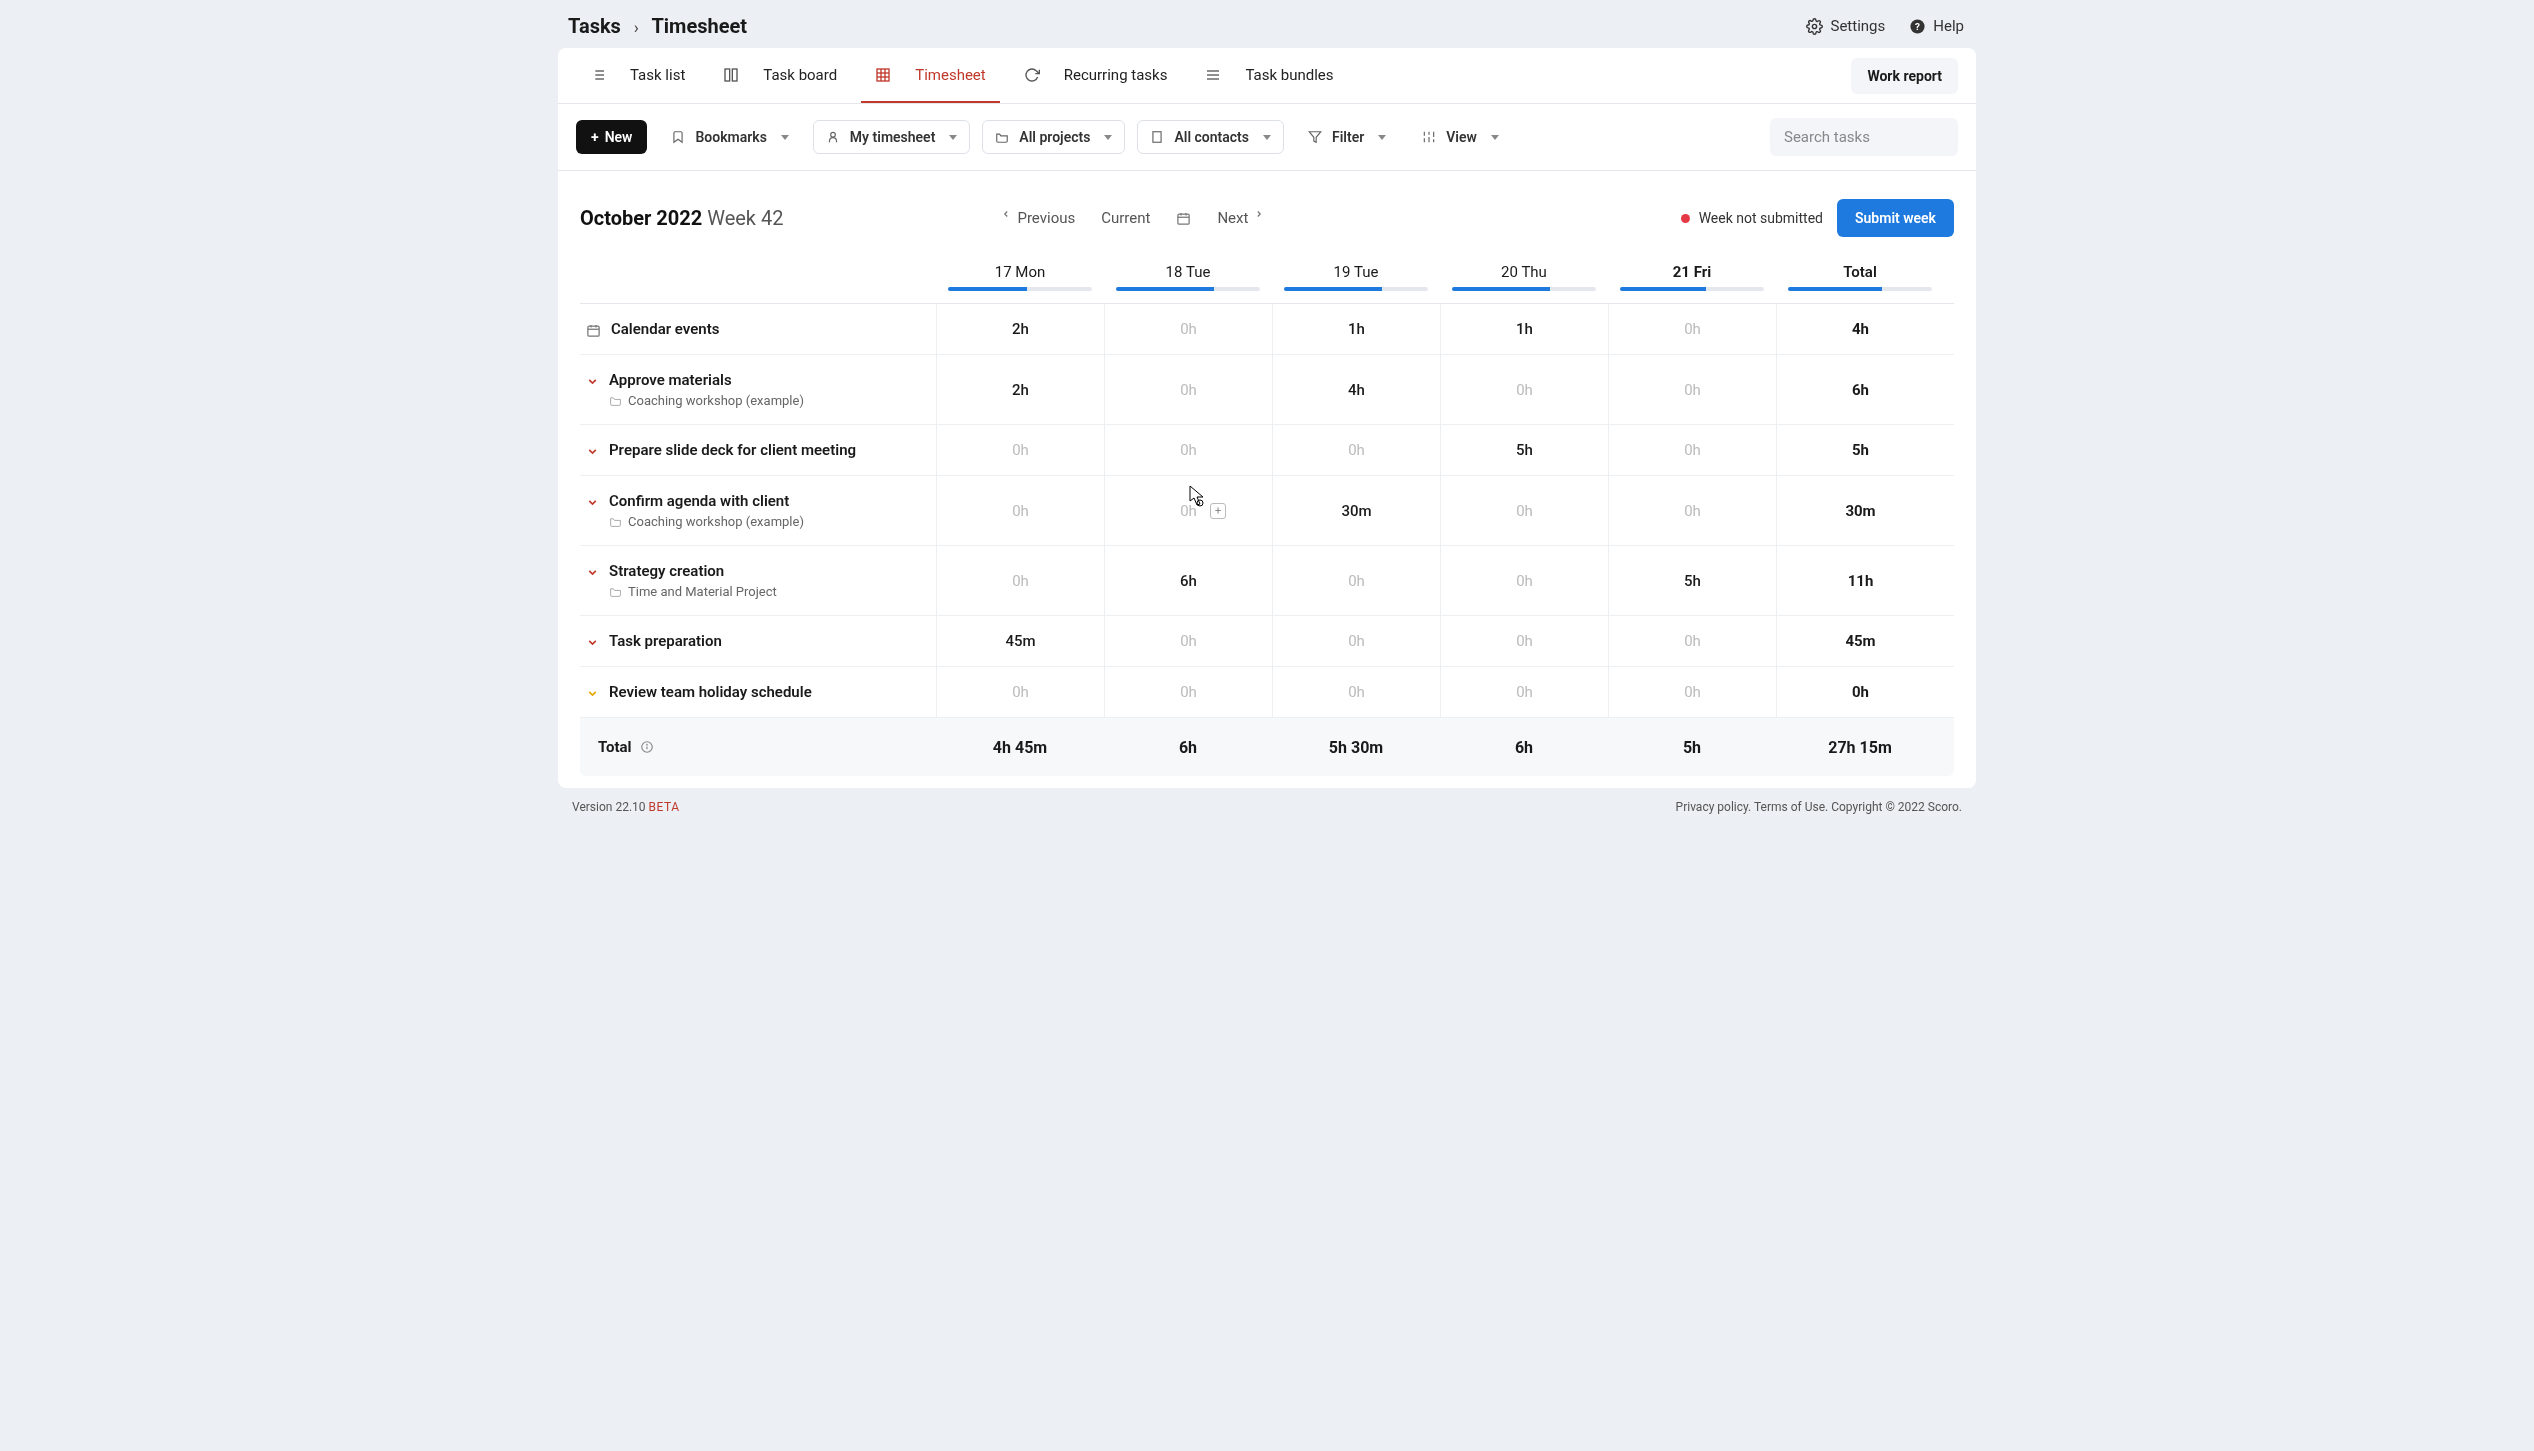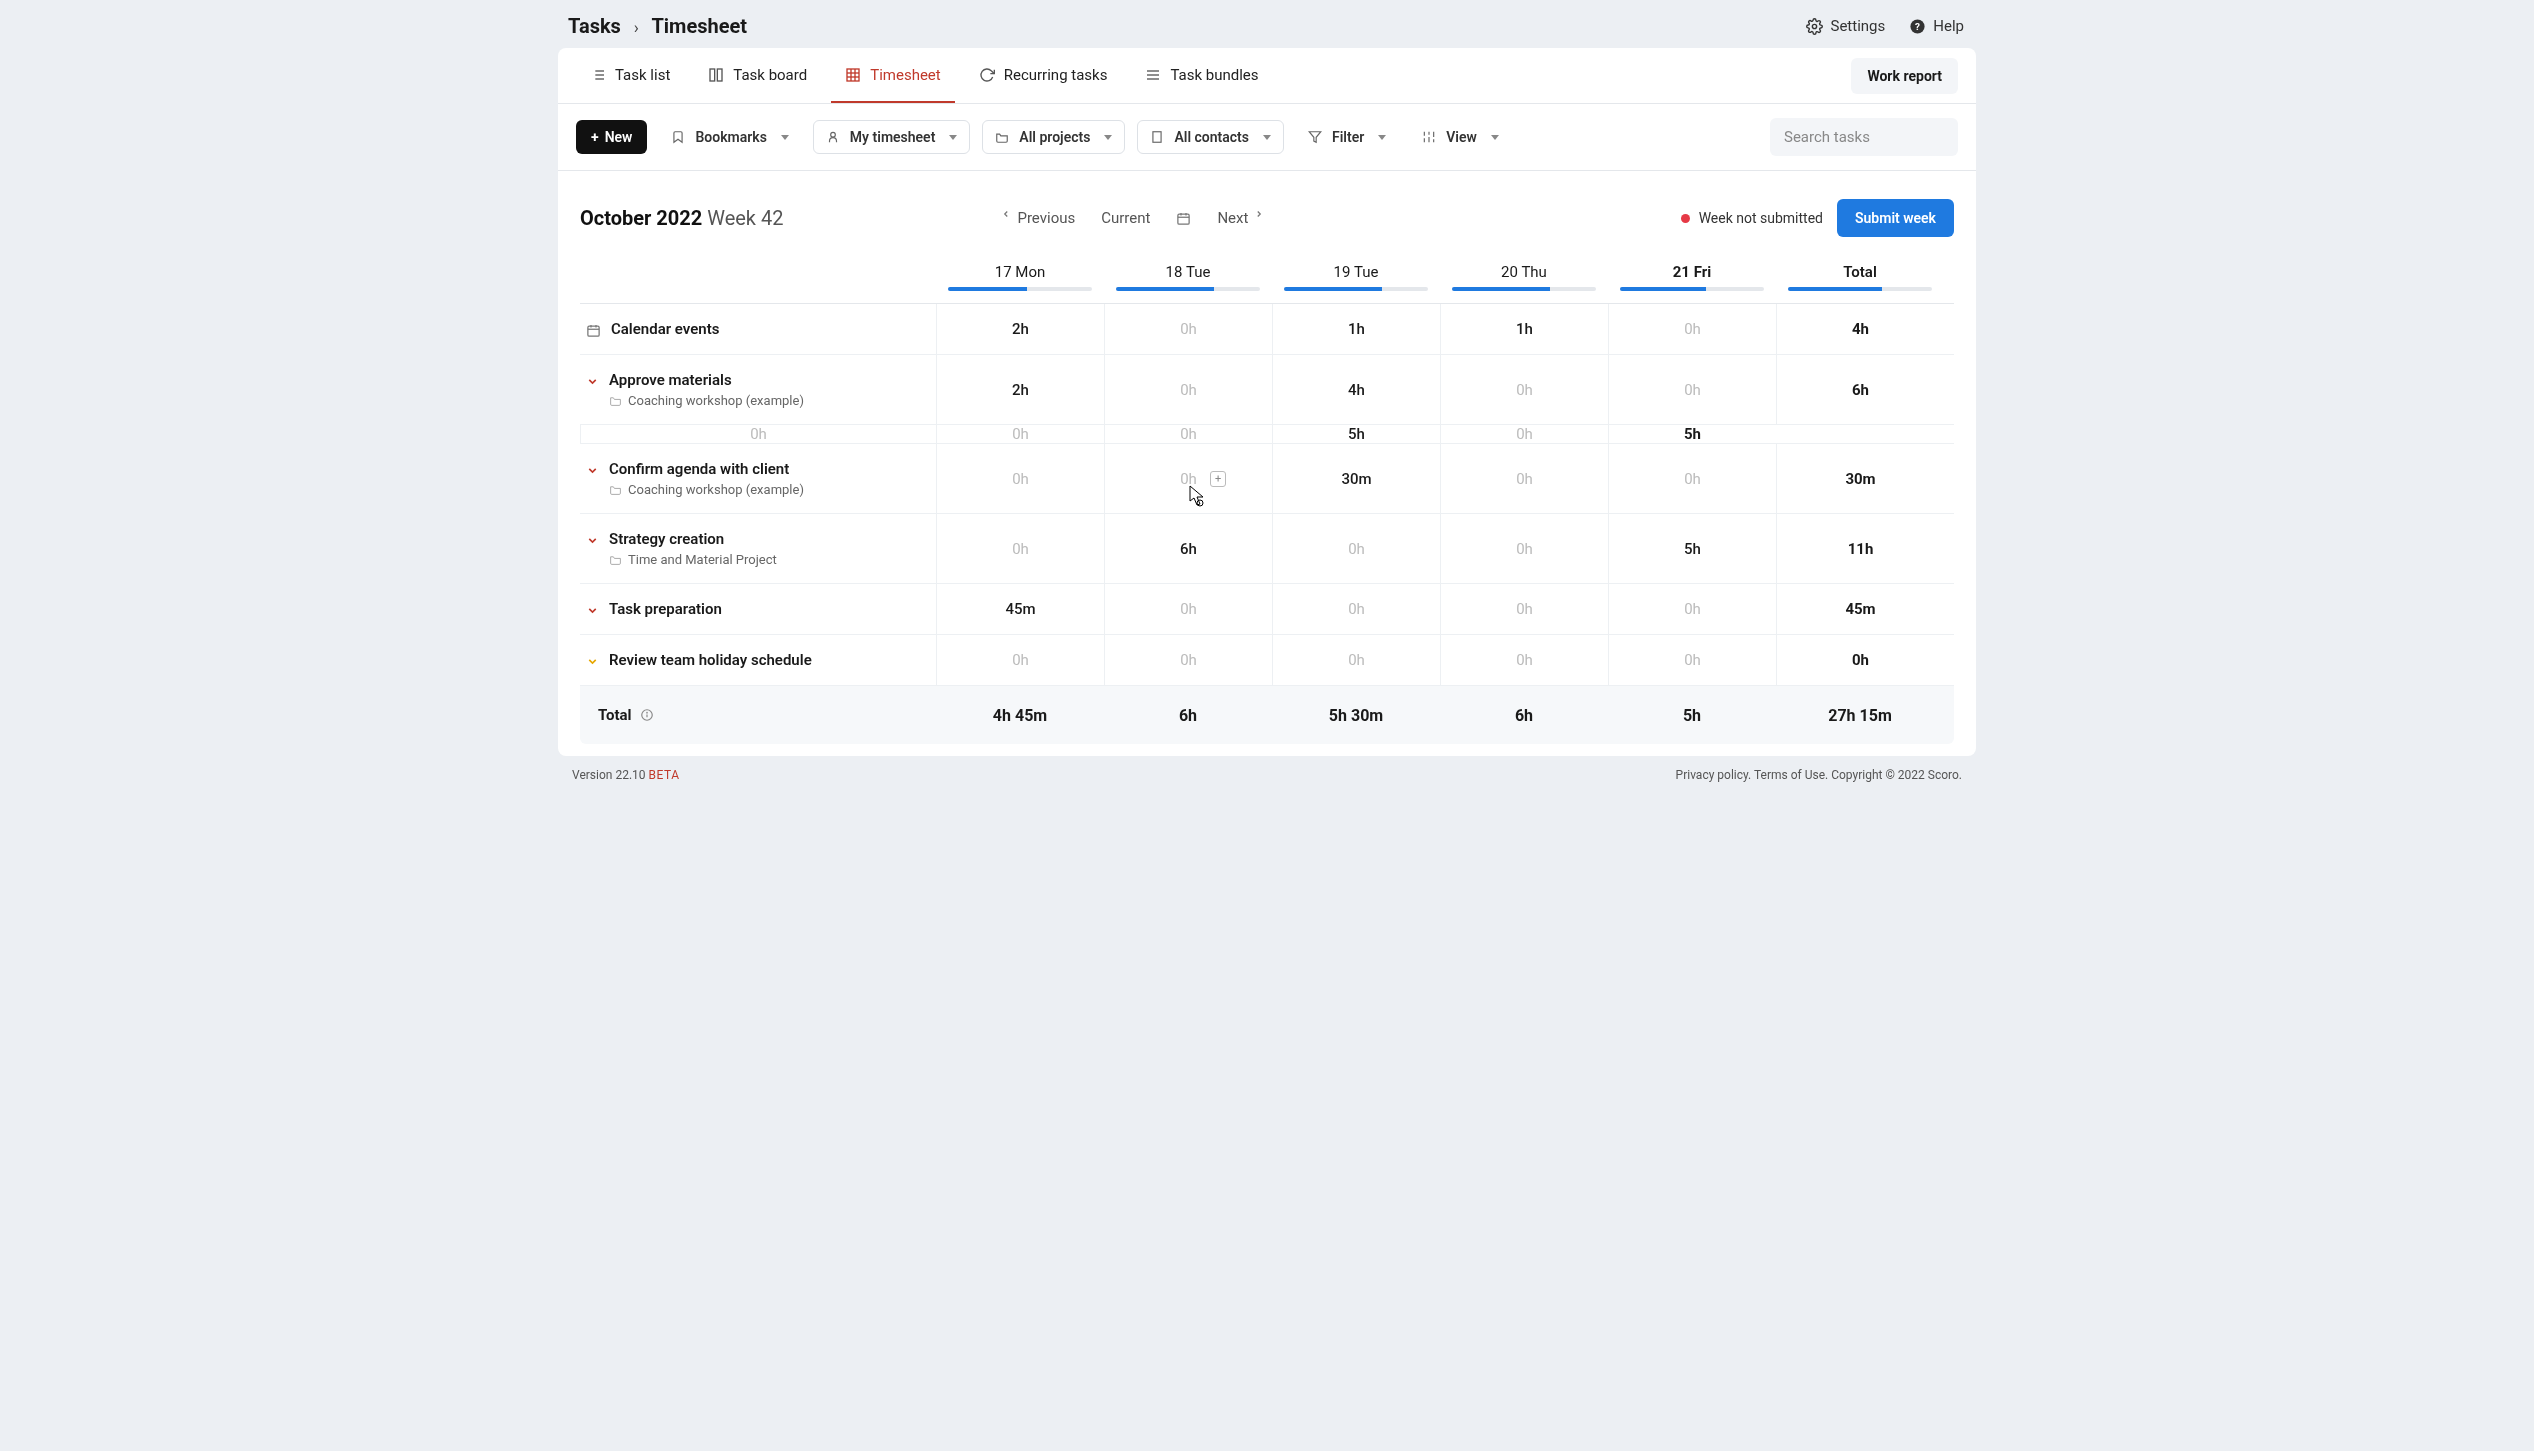--- a/index.html
+++ b/index.html
@@ -9,21 +9,21 @@
   
   .topbar { display: flex; align-items: center; padding: 14px 20px 10px 18px; }
   .breadcrumb { font-size: 20px; font-weight: 700; }
   .breadcrumb .sep { font-weight: 400; color: #444; padding: 0 8px; font-size: 17px; }
   .topbar .spacer { flex: 1; }
   .top-link { display: inline-flex; align-items: center; gap: 7px; color: #333; font-size: 15px; margin-left: 24px; cursor: pointer; }
   .top-link svg { width: 17px; height: 17px; }
 
   
   .tabs-card { background: #fff; border-radius: 8px 8px 0 0; margin: 0 8px; border-bottom: 1px solid #e4e7eb; display: flex; align-items: center; padding: 0 18px; }
-  .tab { display: inline-flex; align-items: center; gap: 9px; padding: 18px 14px 17px; color: #222; font-size: 15px; cursor: pointer; border-bottom: 2px solid transparent; margin-right: 10px; }
+  .tab { display: inline-flex; align-items: center; gap: 24px; padding: 18px 14px 17px; color: #222; font-size: 15px; cursor: pointer; border-bottom: 2px solid transparent; margin-right: 10px; }
   .tab.active { color: #c0392b; border-bottom-color: #c0392b; }
   .tab svg, .tab .glyph { width: 16px; height: 16px; }
   .tabs-card .spacer { flex: 1; }
   .work-report { background: #f3f5f8; border-radius: 6px; padding: 10px 16px; font-weight: 700; font-size: 14px; cursor: pointer; }
 
   
   .filters-card { background: #fff; margin: 0 8px; border-bottom: 1px solid #e4e7eb; display: flex; align-items: center; padding: 14px 18px; gap: 12px; }
   .new-btn { background: #111; color: #fff; border-radius: 6px; padding: 9px 15px; font-weight: 600; font-size: 14px; display: inline-flex; align-items: center; gap: 6px; cursor: pointer; }
   .chip { display: inline-flex; align-items: center; gap: 10px; padding: 8px 12px; border-radius: 6px; font-size: 14px; font-weight: 600; cursor: pointer; color: #333; }
   .chip.outlined { border: 1px solid #dde1e6; }
@@ -317,20 +317,28 @@
               </div>
             </div>
             <div class="cell">2h</div>
             <div class="cell zero">0h</div>
             <div class="cell">4h</div>
             <div class="cell zero">0h</div>
             <div class="cell zero">0h</div>
             <div class="cell total">6h</div>
           </div>
           <div class="row">
+            <div class="namecell">
+              <svg class="chev red" viewBox="0 0 24 24" fill="none" stroke-width="3">
+                <path d="M6 9l6 6 6-6"></path>
+              </svg>
+    <div class="labels">
+                <span class="tname">Prepare slide deck for client meeting</span>
+              </div>
+            </div>
             <div class="cell zero">0h</div>
             <div class="cell zero">0h</div>
             <div class="cell zero">0h</div>
             <div class="cell">5h</div>
             <div class="cell zero">0h</div>
             <div class="cell total">5h</div>
           </div>
           <div class="row">
             <div class="namecell">
               <svg class="chev red" viewBox="0 0 24 24" fill="none" stroke-width="3">

